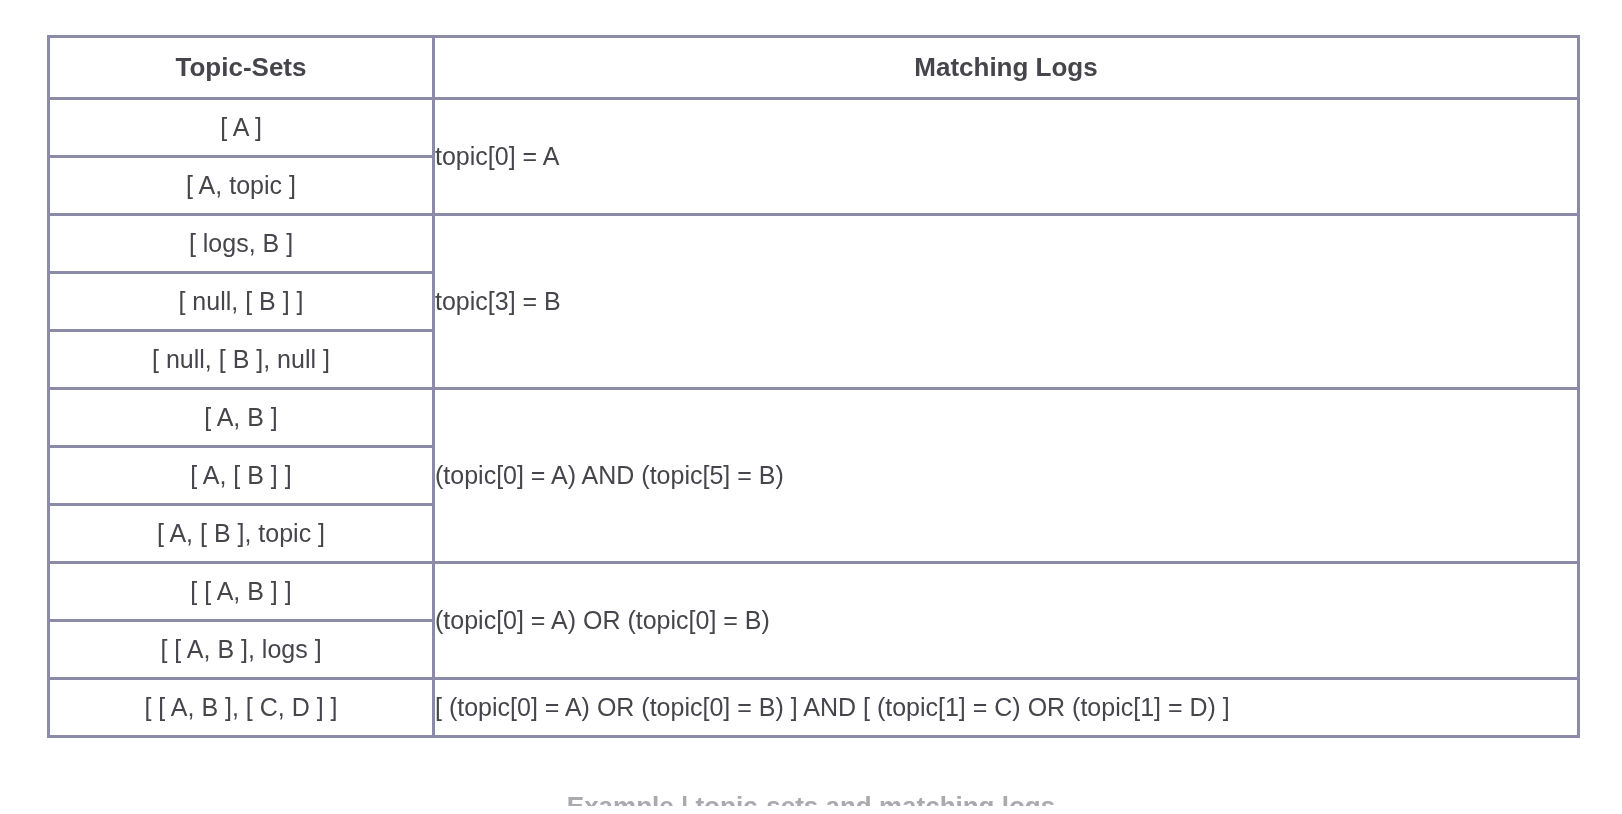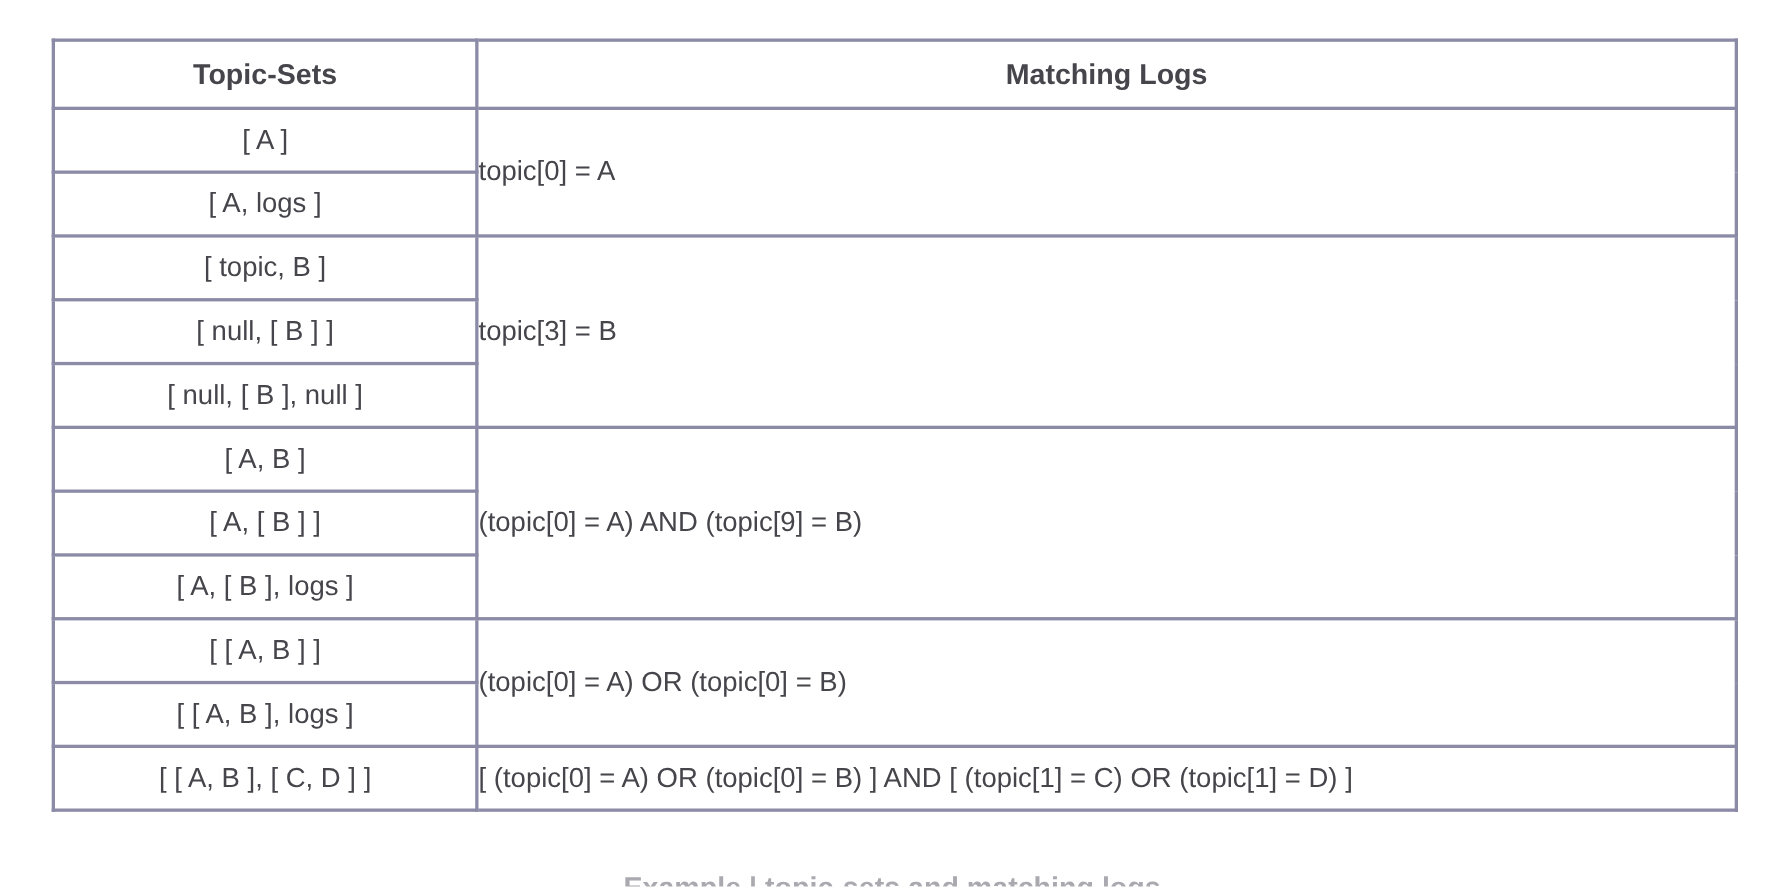--- a/index.html
+++ b/index.html
@@ -90,41 +90,41 @@
         <th>Topic-Sets</th>
         <th>Matching Logs</th>
       </tr>
     </thead>
     <tbody id="table-body">
         <tr>
           <td>[ A ]</td>
           <td class="match" rowspan="2"><span class="seg">topic[0] = A</span></td>
         </tr>
         <tr>
-          <td>[ A, logs ]</td>
+          <td>[ A, topic ]</td>
         </tr>
         <tr>
-          <td>[ topic, B ]</td>
+          <td>[ logs, B ]</td>
           <td class="match" rowspan="3"><span class="seg">topic[3] = B</span></td>
         </tr>
         <tr>
           <td>[ null, [ B ] ]</td>
         </tr>
         <tr>
           <td>[ null, [ B ], null ]</td>
         </tr>
         <tr>
           <td>[ A, B ]</td>
-          <td class="match" rowspan="3"><span class="seg">(topic[0] = A) </span><span class="seg-bold">AND</span><span class="seg"> (topic[9] = B)</span></td>
+          <td class="match" rowspan="3"><span class="seg">(topic[0] = A) </span><span class="seg-bold">AND</span><span class="seg"> (topic[5] = B)</span></td>
         </tr>
         <tr>
           <td>[ A, [ B ] ]</td>
         </tr>
         <tr>
-          <td>[ A, [ B ], logs ]</td>
+          <td>[ A, [ B ], topic ]</td>
         </tr>
         <tr>
           <td>[ [ A, B ] ]</td>
           <td class="match" rowspan="2"><span class="seg">(topic[0] = A) </span><span class="seg-bold">OR</span><span class="seg"> (topic[0] = B)</span></td>
         </tr>
         <tr>
           <td>[ [ A, B ], logs ]</td>
         </tr>
         <tr>
           <td>[ [ A, B ], [ C, D ] ]</td>

